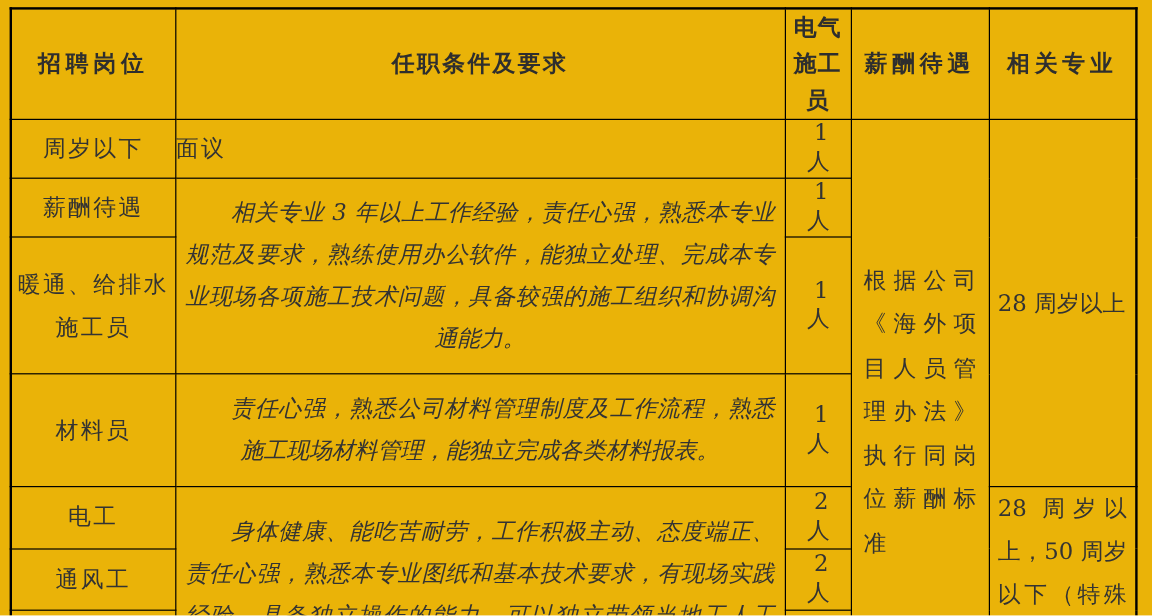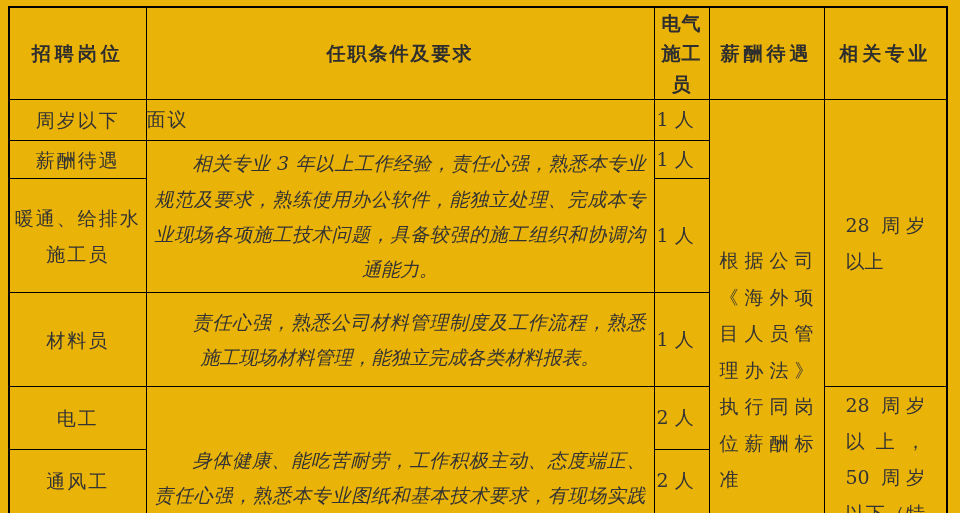--- a/index.html
+++ b/index.html
@@ -40,41 +40,41 @@
   td.pos {
     text-align: center;
     letter-spacing: 2px;
     line-height: 1.9;
     padding: 0 4px;
   }
   td.center-cell {
     letter-spacing: 2px;
   }
   td.num {
-    text-align: left;
-    padding: 0 2px;
+    text-align: right;
+    padding: 0 18px;
   }
   td.req {
     text-align: justify;
     text-align-last: center;
     text-indent: 2em;
     padding: 0 8px;
     line-height: 1.85;
     font-style: italic;
   }
   td.salary {
     text-align: justify;
     text-align-last: left;
     padding: 0 10px;
     line-height: 1.92;
   }
   td.other {
     text-align: justify;
     text-align-last: left;
-    padding: 0 21px;
+    padding: 0 7px;
     line-height: 1.9;
   }
 </style>
 </head>
 <body>
 
 <div class="page">
   <table class="recruitment">
     <colgroup>
       <col style="width:137px">

